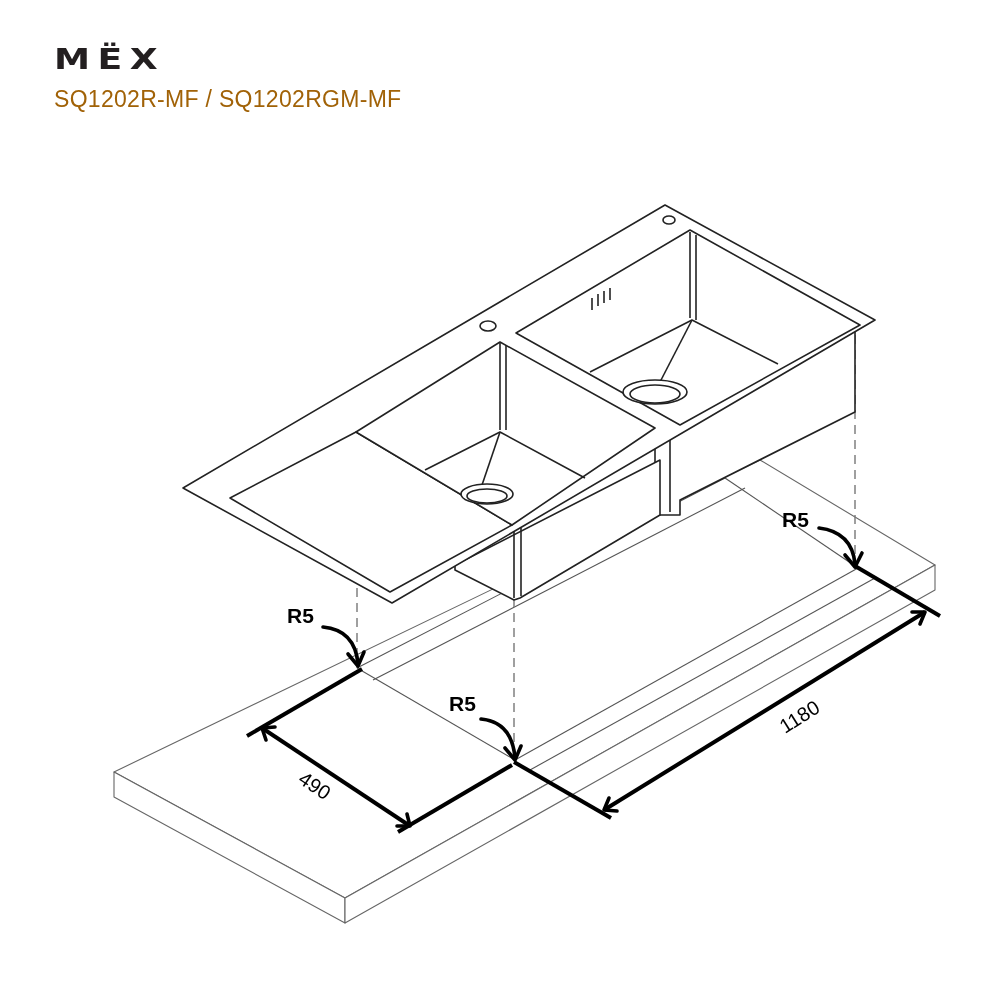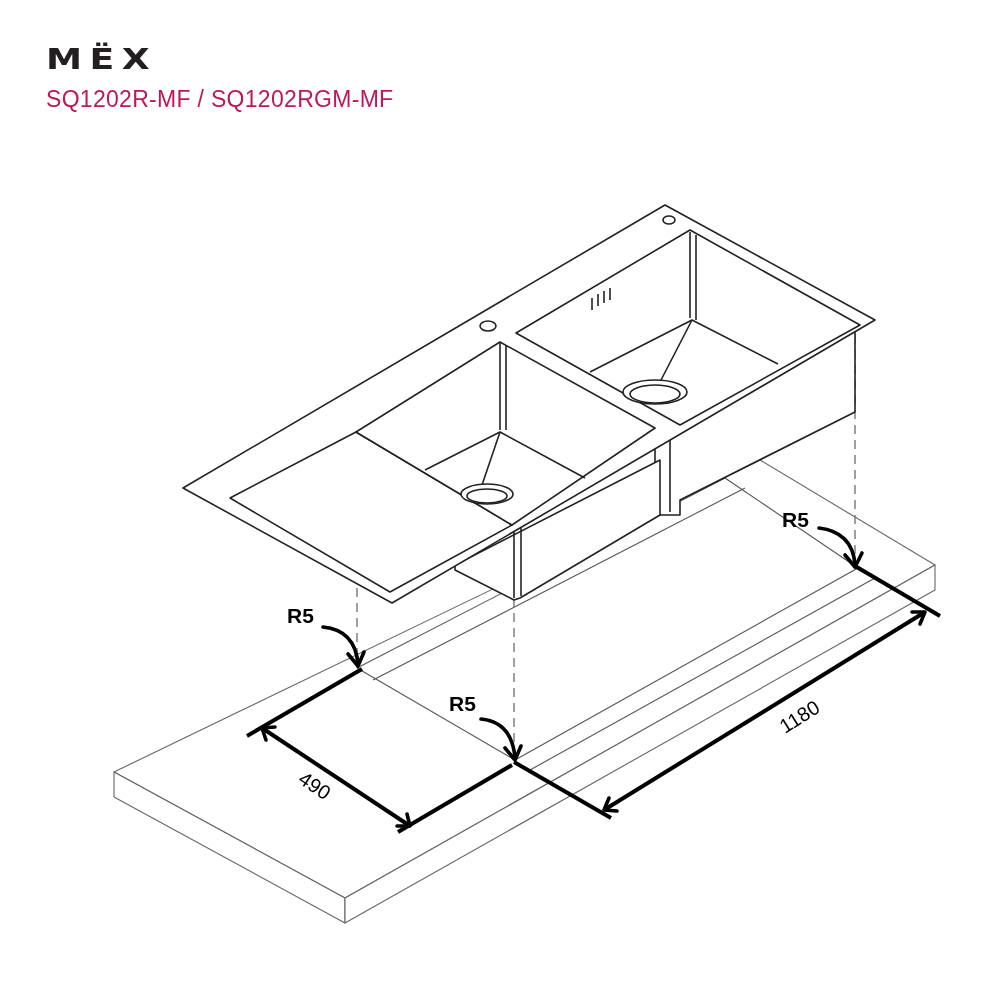--- a/index.html
+++ b/index.html
@@ -1,19 +1,19 @@
 <!DOCTYPE html>
 <html><head>
   <meta charset="utf-8">
   <style>
     html, body { margin: 0; padding: 0; background: #ffffff; }
     body { width: 1000px; height: 1000px; position: relative; overflow: hidden; font-family: "Liberation Sans", sans-serif; }
-    .header { position: absolute; left: 46px; top: 44px; }
+    .header { position: absolute; left: 54px; top: 44px; }
     .brand { font-family: "DejaVu Sans", sans-serif; font-size: 29px; font-weight: bold; letter-spacing: 6px; color: #231f20; line-height: 30px; transform: scaleX(1.25); transform-origin: left; }
-    .model { margin-top: 12px; font-family: "Liberation Sans", sans-serif; font-size: 23px; color: #be185d; line-height: 26px; letter-spacing: 0.3px; }
+    .model { margin-top: 12px; font-family: "Liberation Sans", sans-serif; font-size: 23px; color: #a16207; line-height: 26px; letter-spacing: 0.3px; }
     svg.diagram { position: absolute; left: 0; top: 0; width: 1000px; height: 1000px; }
     .thin { stroke: #555; stroke-width: 1.1; fill: none; }
     .edge { stroke: #222; stroke-width: 1.6; fill: none; stroke-linejoin: round; }
     .face { fill: #ffffff; stroke: #222; stroke-width: 1.6; stroke-linejoin: round; }
     .slab { fill: #ffffff; stroke: #666; stroke-width: 1.1; stroke-linejoin: round; }
     .dash { stroke: #777; stroke-width: 1.4; stroke-dasharray: 9 6; fill: none; }
     .dim { stroke: #000; stroke-width: 4; fill: none; stroke-linecap: butt; }
     .arrow { stroke: #000; stroke-width: 3.6; fill: none; stroke-linecap: round; stroke-linejoin: round; }
     .lbl-bold { font-family: "Liberation Sans", sans-serif; font-weight: bold; font-size: 21px; fill: #000; }
     .lbl-dim { font-family: "Liberation Sans", sans-serif; font-size: 20px; fill: #000; }

